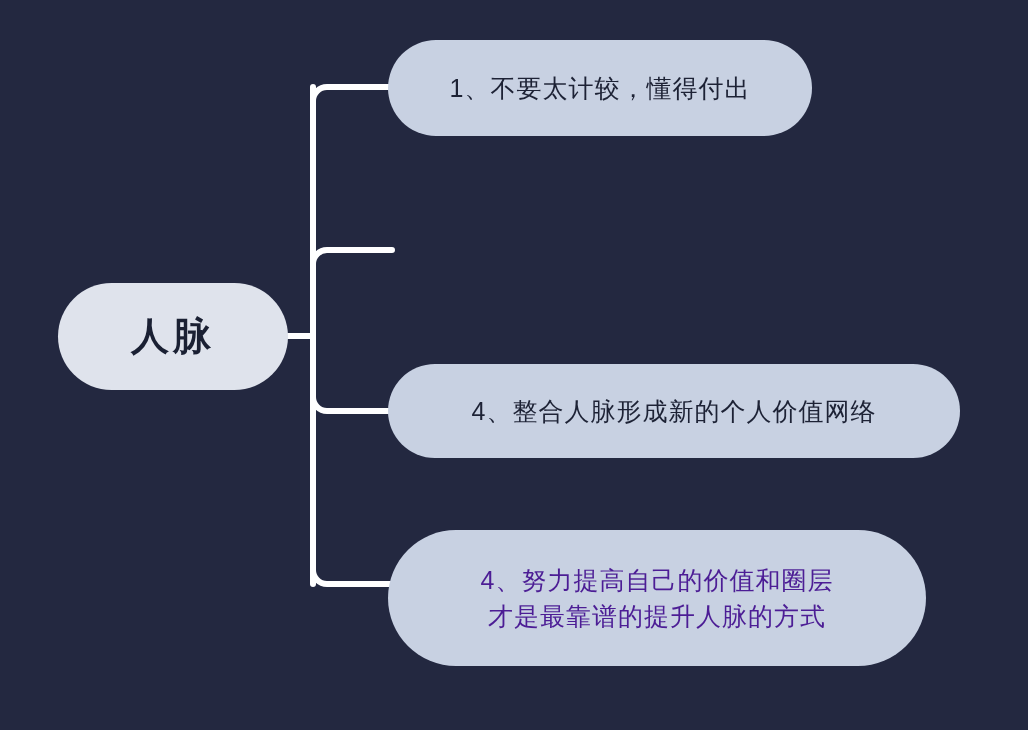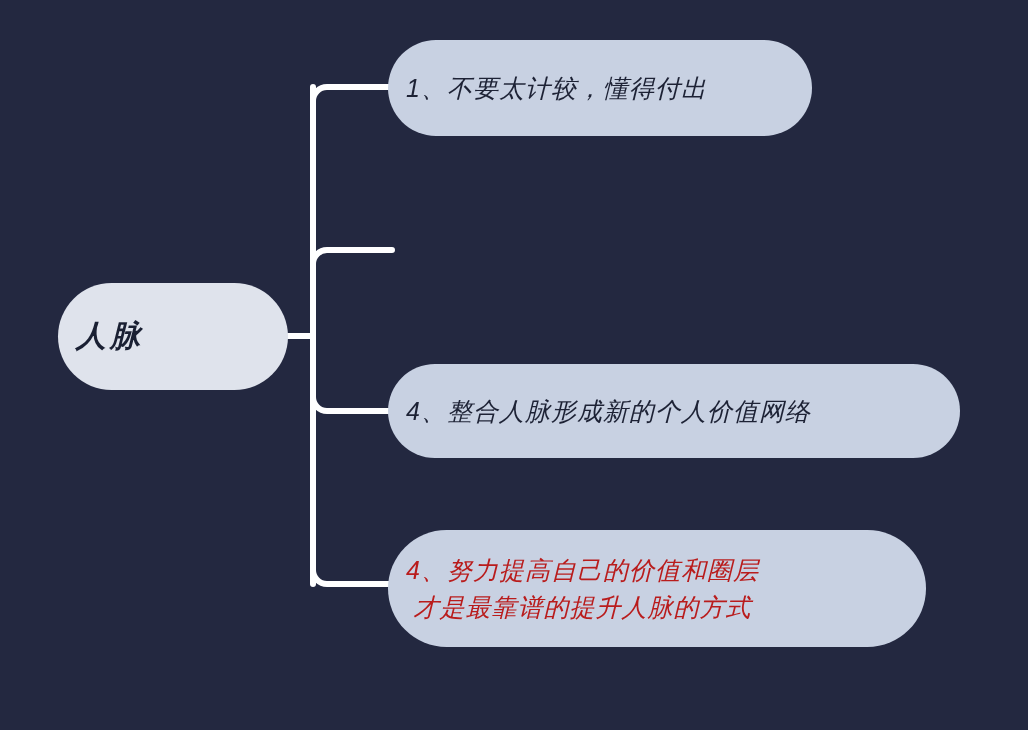--- a/index.html
+++ b/index.html
@@ -25,32 +25,31 @@
     top: 0;
     width: 1028px;
     height: 730px;
     pointer-events: none;
   }
   .node {
     position: absolute;
     box-sizing: border-box;
     display: flex;
     align-items: center;
-    justify-content: flex-start;
+    justify-content: center;
     text-align: center;
     color: #1d2235;
     background: #c8d1e2;
     border-radius: 999px;
     letter-spacing: 0.5px;
     white-space: pre-line;
-    font-style: italic;
   }
   .root-node {
     background: #dfe3ec;
-    font-size: 30px;
+    font-size: 38px;
     font-weight: bold;
     letter-spacing: 4px;
     color: #1a2033;
   }
   .child-node {
     font-size: 25px;
     font-weight: normal;
     line-height: 1.45;
     letter-spacing: 1px;
   }
@@ -81,18 +80,18 @@
 
   <div class="node child-node" id="child-node-0" style="left: 388px; top: 40px; width: 424px; height: 96px; background: rgb(200, 209, 226); color: rgb(29, 34, 53);">
     <span class="node-label">1、不要太计较，懂得付出</span>
   </div>
 
 
   <div class="node child-node" id="child-node-2" style="left: 388px; top: 364px; width: 572px; height: 94px; background: rgb(200, 209, 226); color: rgb(29, 34, 53);">
     <span class="node-label">4、整合人脉形成新的个人价值网络</span>
   </div>
 
-  <div class="node child-node" id="child-node-3" style="left: 388px; top: 530px; width: 538px; height: 117px; background: rgb(200, 209, 226); color: #b91c1c;">
+  <div class="node child-node" id="child-node-3" style="left: 388px; top: 530px; width: 538px; height: 136px; background: rgb(200, 209, 226); color: #4c1d95;">
     <span class="node-label">4、努力提高自己的价值和圈层
 才是最靠谱的提升人脉的方式</span>
   </div>
 
 </div>
 
 </body></html>

